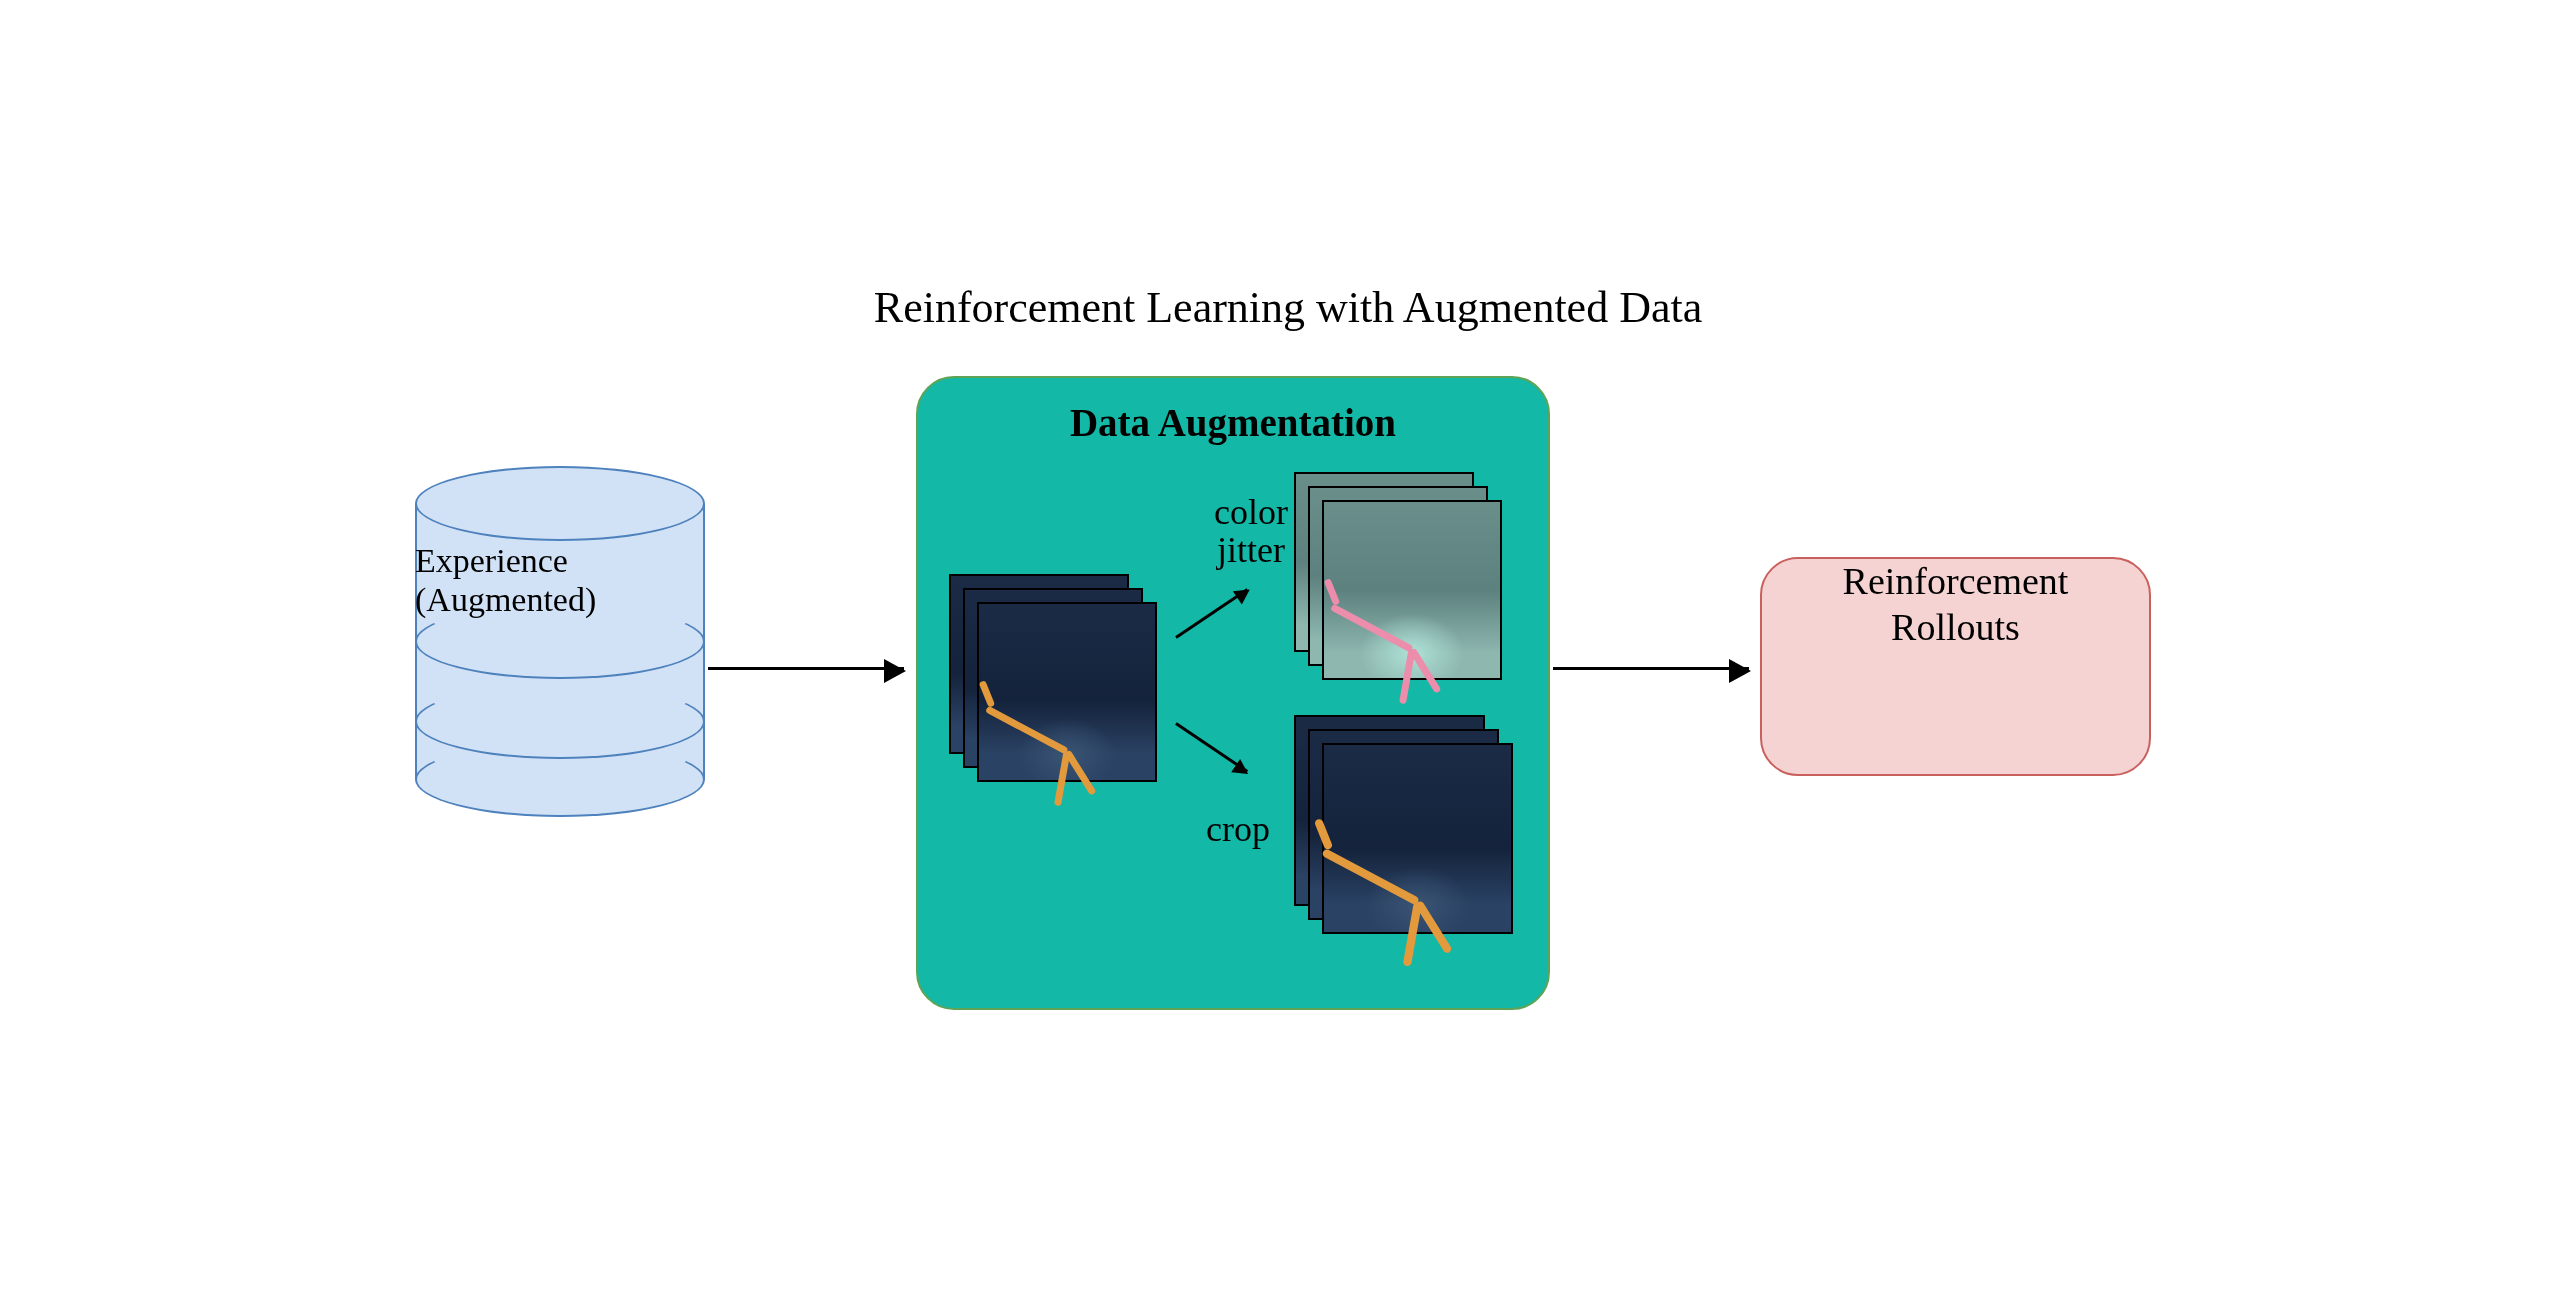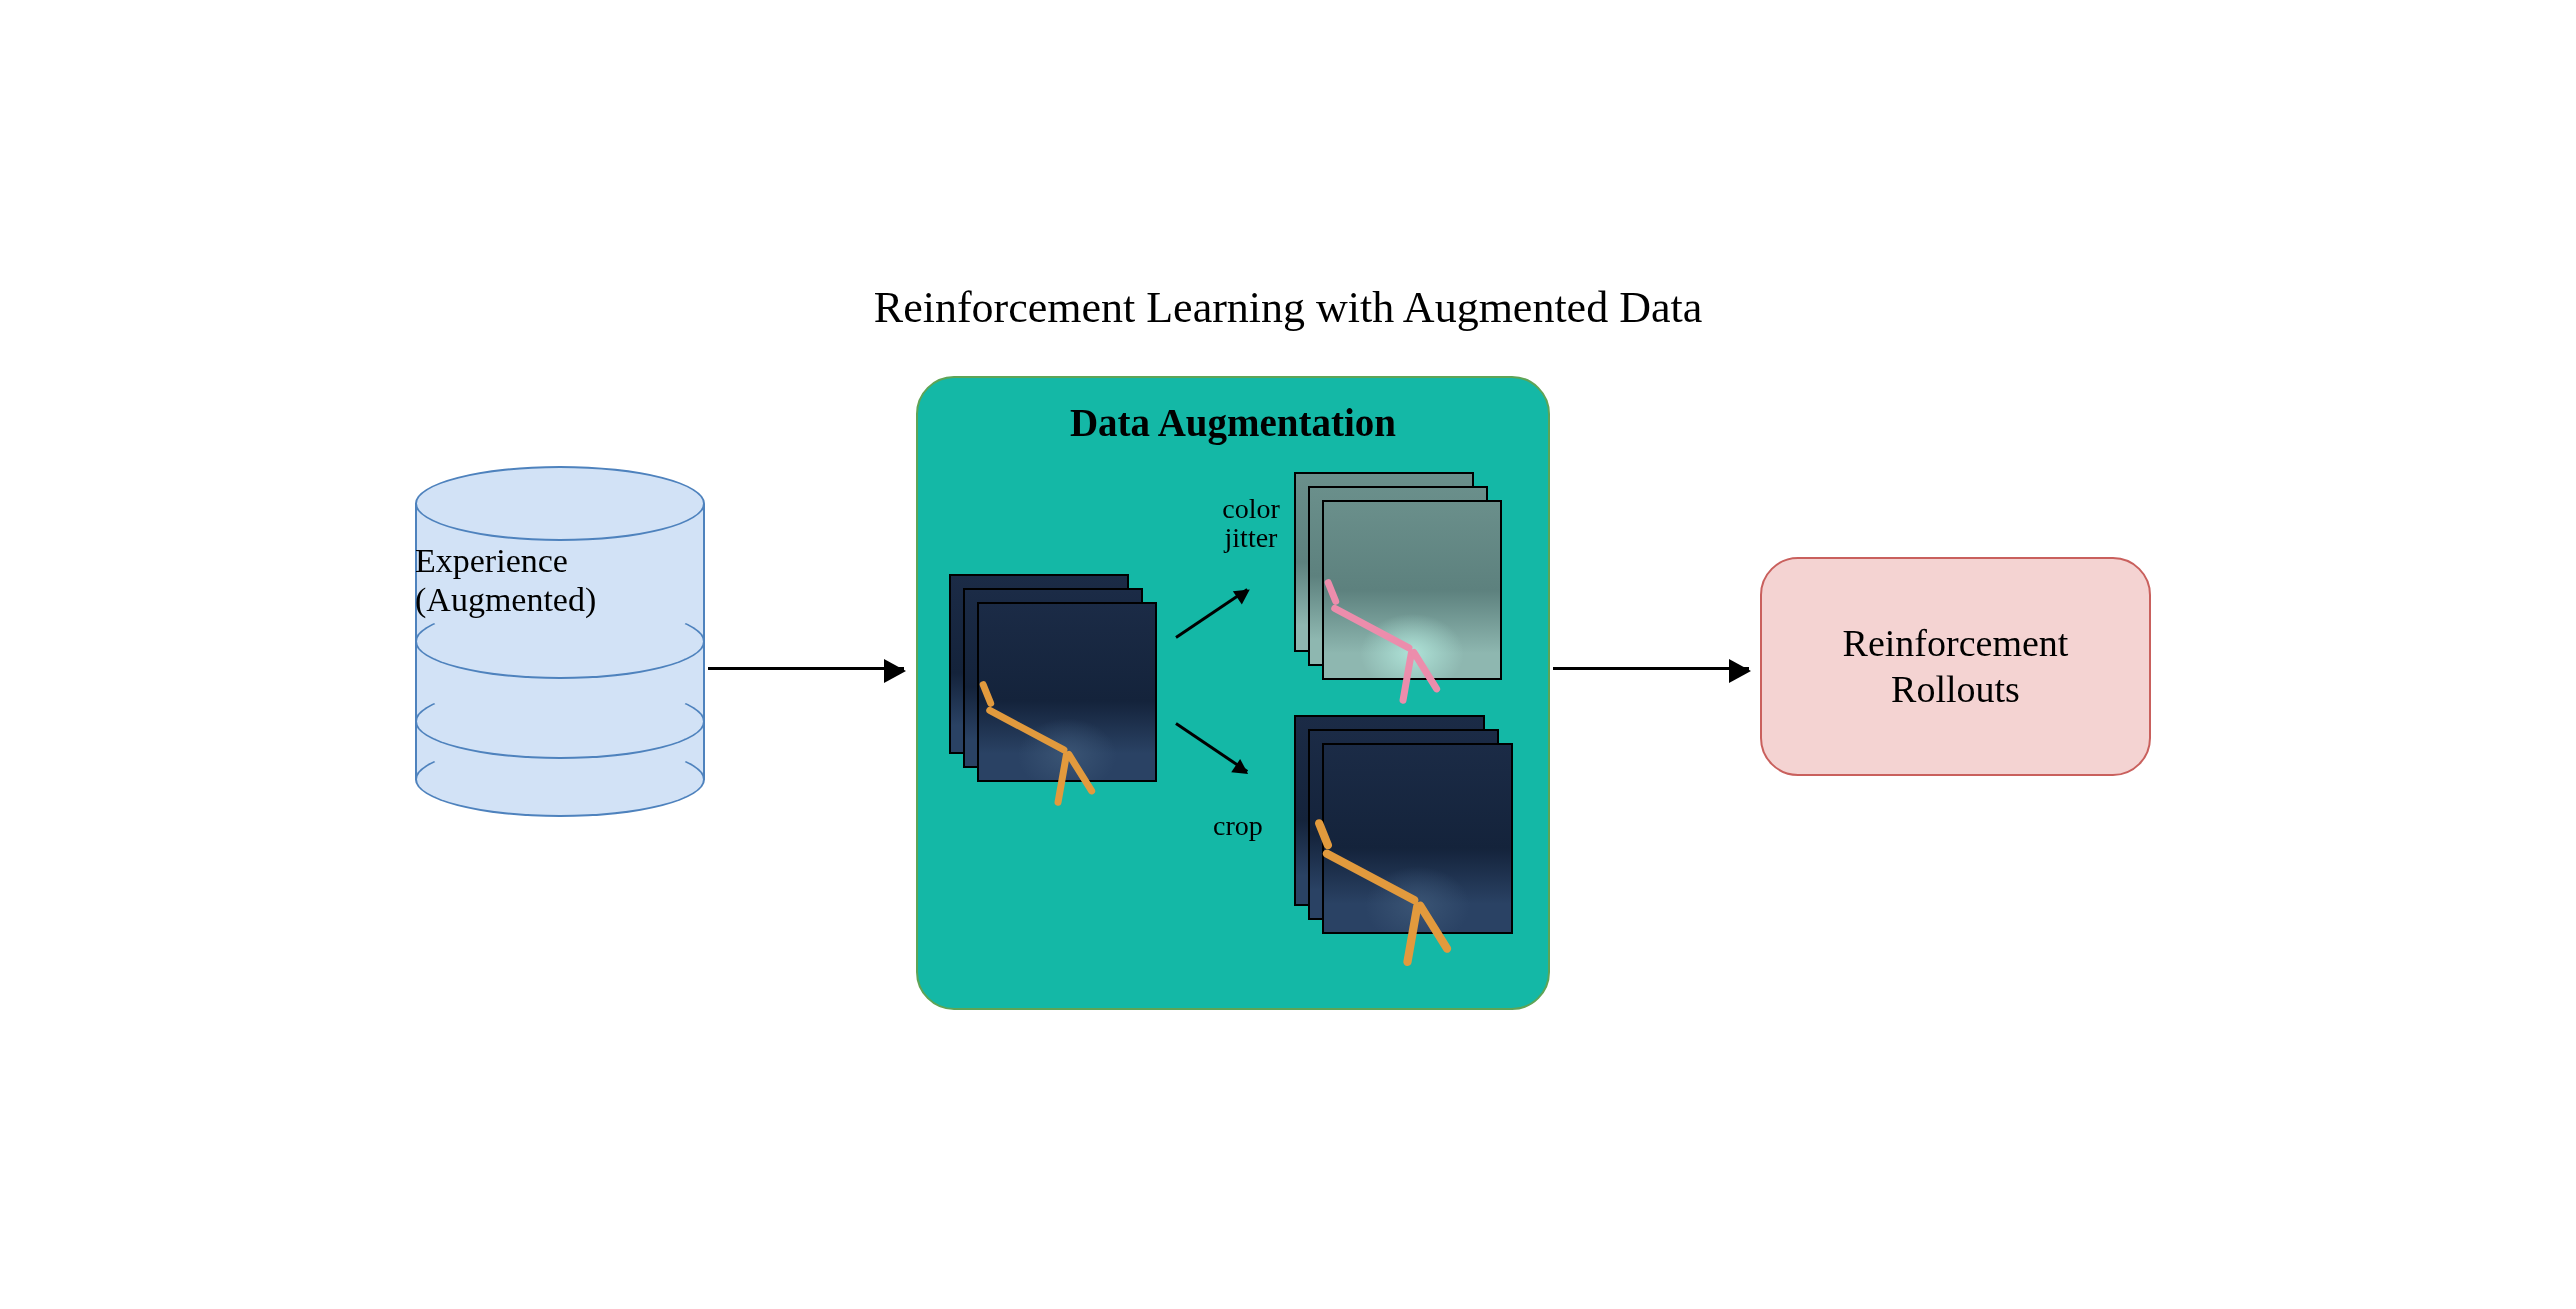--- a/index.html
+++ b/index.html
@@ -96,21 +96,20 @@
     position: absolute;
     left: 1760px;
     top: 557px;
     width: 391px;
     height: 219px;
     background: #f4d3d2;
     border: 2.3px solid #c9605d;
     border-radius: 38px;
     box-sizing: border-box;
     display: flex;
-    align-items: center;
     justify-content: center;
     text-align: center;
     font-size: 38px;
     line-height: 1.2;
   }
 
   
   .arrow {
     position: absolute;
     height: 0;
@@ -144,21 +143,21 @@
     top: -7.8px;
     width: 0; height: 0;
     border-left: 15.7px solid #000;
     border-top: 8.6px solid transparent;
     border-bottom: 8.6px solid transparent;
   }
 
   
   .tag {
     position: absolute;
-    font-size: 28px;
+    font-size: 36px;
     text-align: center;
     line-height: 1.05;
   }
 
   
   .stack {
     position: absolute;
   }
   .frame {
     position: absolute;

